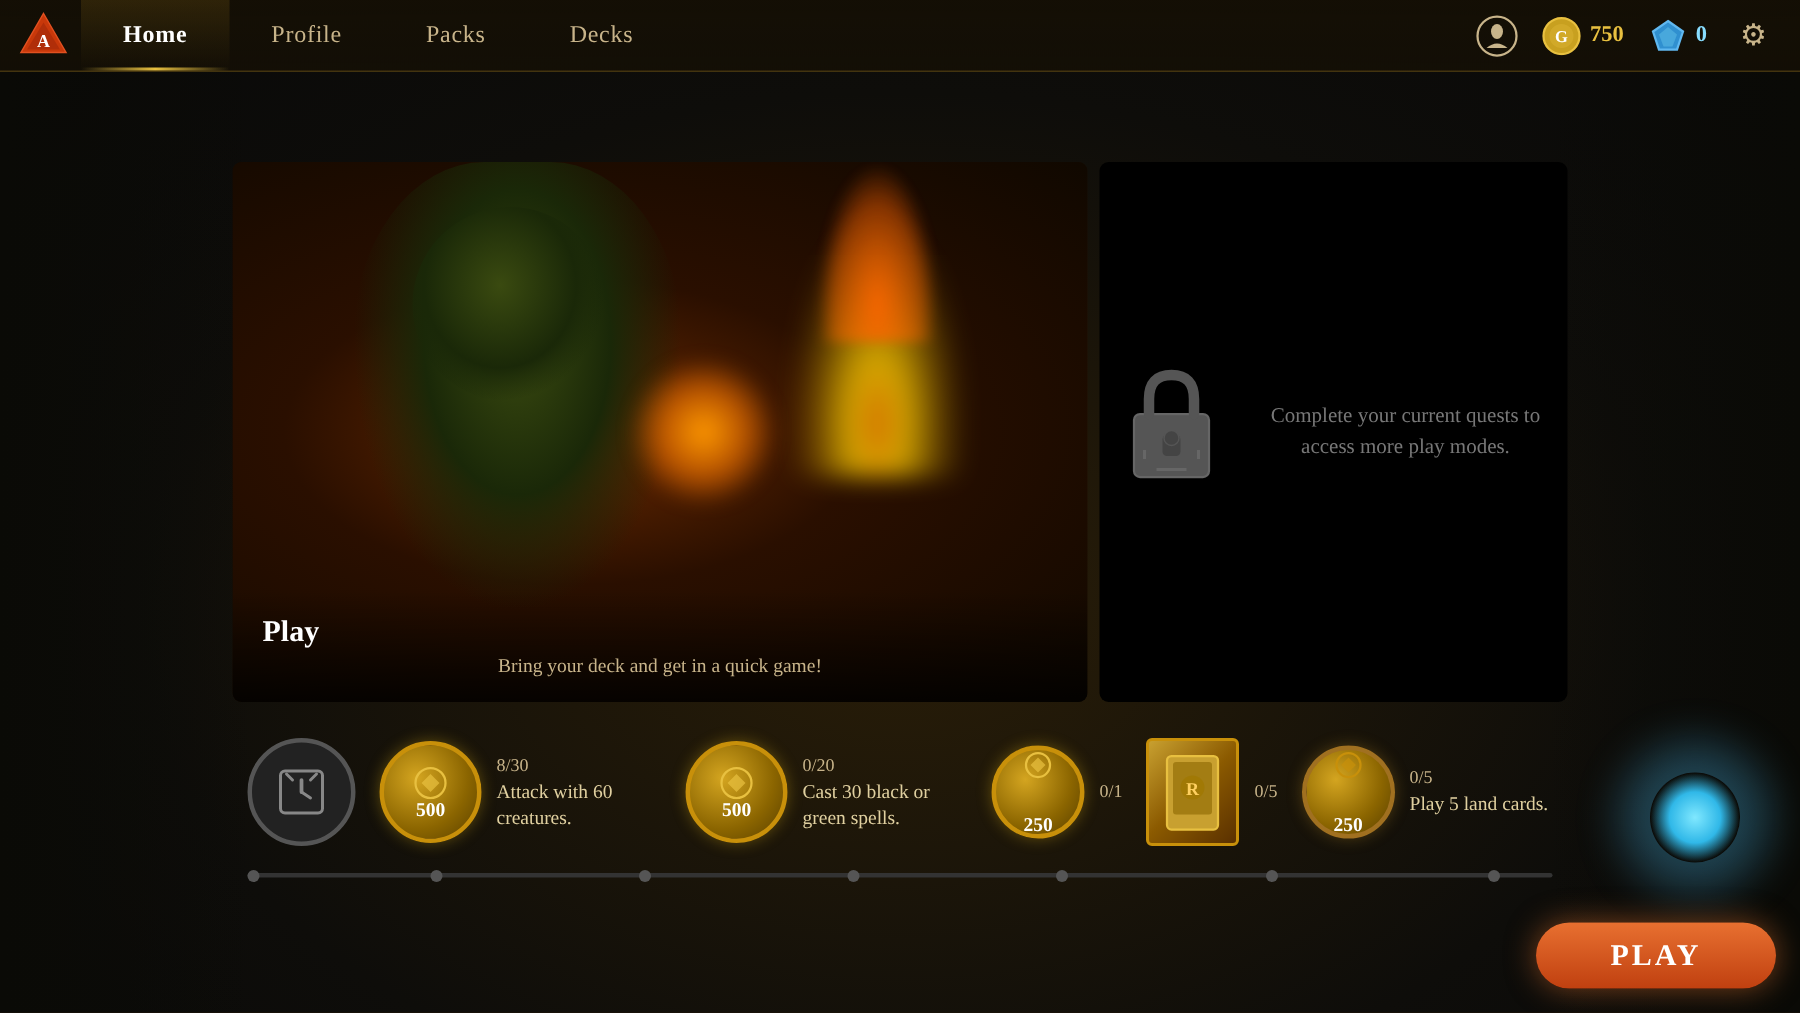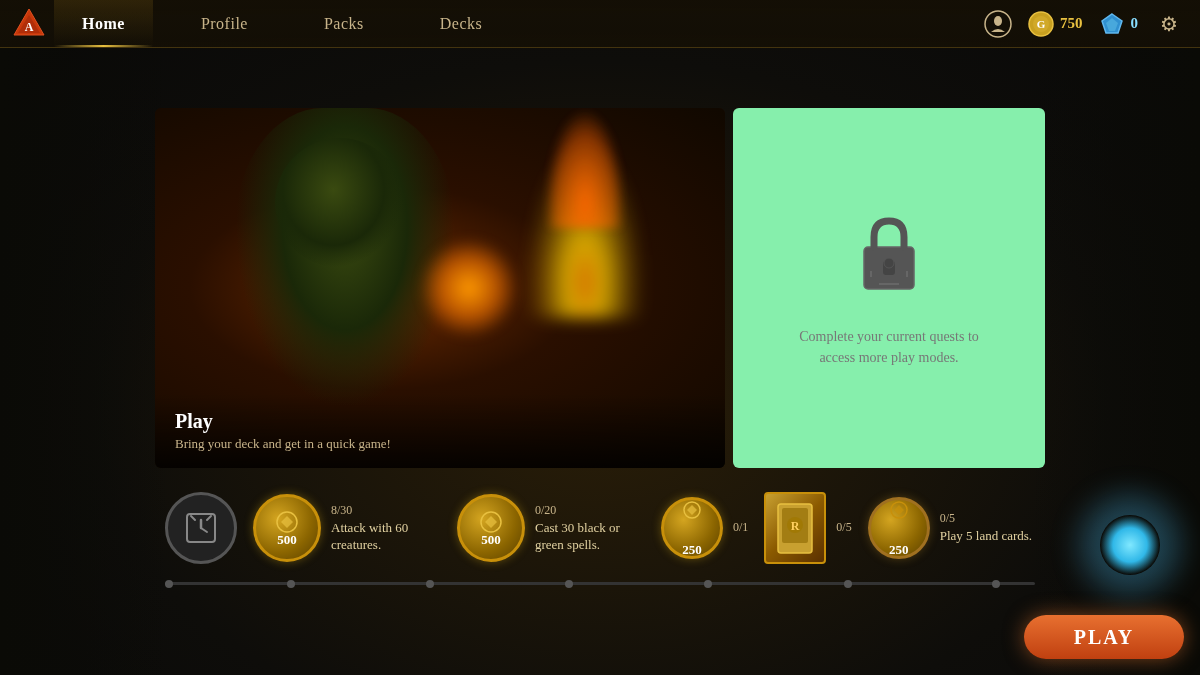--- a/index.html
+++ b/index.html
@@ -60,21 +60,20 @@
     .nav-logo {
       display: flex;
       align-items: center;
       padding: 0 8px 0 12px;
       height: 100%;
     }
     .nav-tabs {
       display: flex;
       align-items: flex-end;
       height: 100%;
-      gap: 20px;
     }
     .nav-tab {
       display: flex;
       align-items: center;
       padding: 0 28px;
       color: #c8b48a;
       font-size: 16px;
       font-family: 'Georgia', serif;
       cursor: pointer;
       height: 100%;
@@ -164,28 +163,29 @@
     .panel-play-title {
       color: #fff;
       font-size: 20px;
       font-weight: bold;
       font-family: 'Georgia', serif;
     }
     .panel-play-desc {
       color: #c8b48a;
       font-size: 13px;
       margin-top: 3px;
+      text-align: center;
     }
 
     .panel-locked {
       flex: 1;
       border-radius: 6px;
-      background: #86efac;
-      display: flex;
-      flex-direction: column;
+      background: #000000;
+      display: flex;
+      flex-direction: row;
       align-items: center;
       justify-content: center;
       gap: 16px;
     }
     .lock-icon {
       color: #555;
       font-size: 64px;
       line-height: 1;
     }
     .panel-locked-text {

